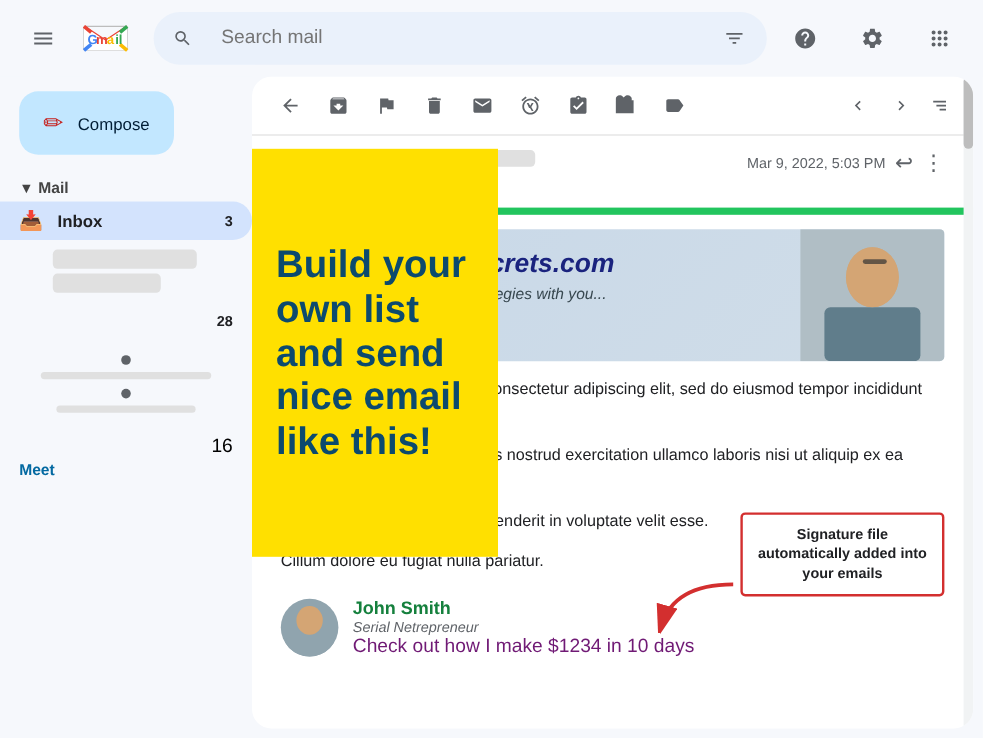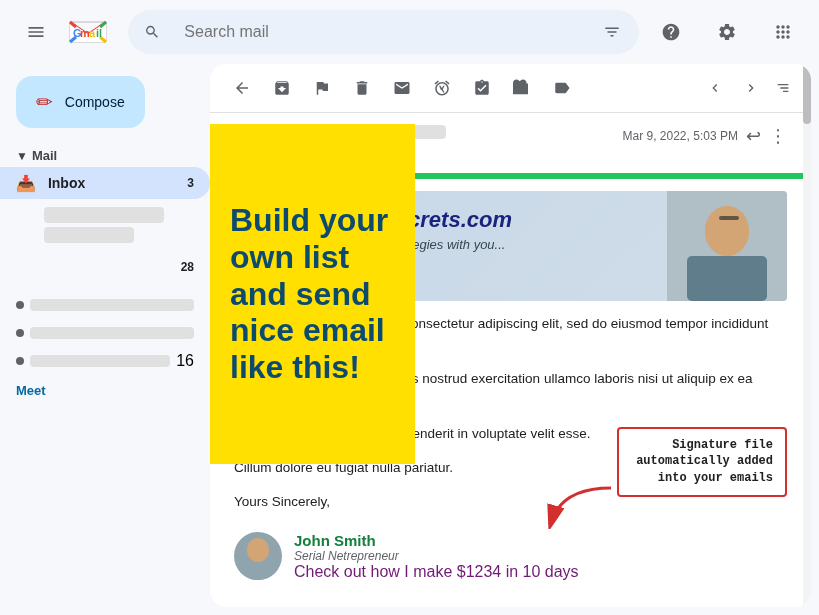--- a/index.html
+++ b/index.html
@@ -41,21 +41,21 @@
       display: flex; align-items: center; padding: 4px 16px;
       border-radius: 0 20px 20px 0; cursor: pointer; font-size: 14px; color: #202124;
       height: 32px;
     }
     .sidebar-item.active { background: #d3e3fd; font-weight: 700; }
     .sidebar-item .item-icon { margin-right: 12px; font-size: 16px; color: #444; }
     .sidebar-item .badge {
       margin-left: auto; font-size: 12px; font-weight: 700; color: #202124;
     }
     .sidebar-placeholder { height: 16px; margin: 4px 16px; background: #e0e0e0; border-radius: 4px; }
-    .sidebar-dot-item { display: flex; align-items: center; padding: 4px 16px; gap: 6px; height: 28px; cursor: pointer; }
+    .sidebar-dot-item { display: flex; align-items: center; padding: 4px 16px; gap: 6px; height: 28px; cursor: pointer; flex-direction: column; }
     .sidebar-dot { width: 8px; height: 8px; background: #5f6368; border-radius: 50%; }
     .sidebar-dot-placeholder { flex: 1; height: 12px; background: #e0e0e0; border-radius: 4px; }
     .meet-section { padding: 8px 16px; font-size: 13px; color: #0369a1; font-weight: 600; }
 
     
     .email-panel { flex: 1; display: flex; flex-direction: column; background: #fff; border-radius: 16px; margin: 0 8px 8px 0; overflow: hidden; position: relative; }
 
     
     .email-toolbar {
       display: flex; align-items: center; padding: 8px 16px;
@@ -111,22 +111,22 @@
     .sig-info { }
     .sig-name { font-size: 15px; font-weight: 700; color: #15803d; }
     .sig-title { font-size: 12px; color: #5f6368; font-style: italic; }
     .sig-link { font-size: 16px; color: #701a75; cursor: pointer; }
 
     
     .annotation-box {
       position: absolute; right: 24px; bottom: 110px;
       border: 2px solid #d32f2f; border-radius: 4px;
       background: #fff; padding: 8px 12px; font-size: 12px;
-      color: #202124; max-width: 170px; text-align: right;
-      font-weight: 600; line-height: 1.4; font-family: Liberation Mono, monospace;
+      color: #202124; max-width: 170px; text-align: center;
+      font-weight: 600; line-height: 1.4;
     }
 
     
     .yellow-overlay {
       position: absolute; left: 0; top: 60px;
       width: 205px; height: 340px;
       background: #ffe000;
       display: flex; align-items: center; justify-content: center;
       padding: 20px;
       z-index: 10;
@@ -364,21 +364,20 @@
             <rect x="42" y="20" width="20" height="4" rx="2" fill="#333" opacity="0.7"></rect>
           </svg>
         </div>
       </div>
 
       <div class="email-body">
         <p class="email-para">Lorem ipsum dolor sit amet, consectetur adipiscing elit, sed do eiusmod tempor incididunt ut.</p>
         <p class="email-para">Ut enim ad minim veniam, quis nostrud exercitation ullamco laboris nisi ut aliquip ex ea commodo consequat.</p>
         <p class="email-para">Duis aute irure dolor in reprehenderit in voluptate velit esse.</p>
         <p class="email-para">Cillum dolore eu fugiat nulla pariatur.</p>
-        <p class="email-para">Yours Sincerely,</p>
       </div>
 
       <div class="signature-area">
         <div class="sig-avatar">
           <svg width="48" height="48" viewBox="0 0 48 48" style="border-radius:50%; overflow:hidden;">
             <ellipse cx="24" cy="18" rx="11" ry="12" fill="#d4a574"></ellipse>
             <rect x="4" y="32" width="40" height="22" rx="4" fill="#90a4ae"></rect>
           </svg>
         </div>
         <div class="sig-info">

